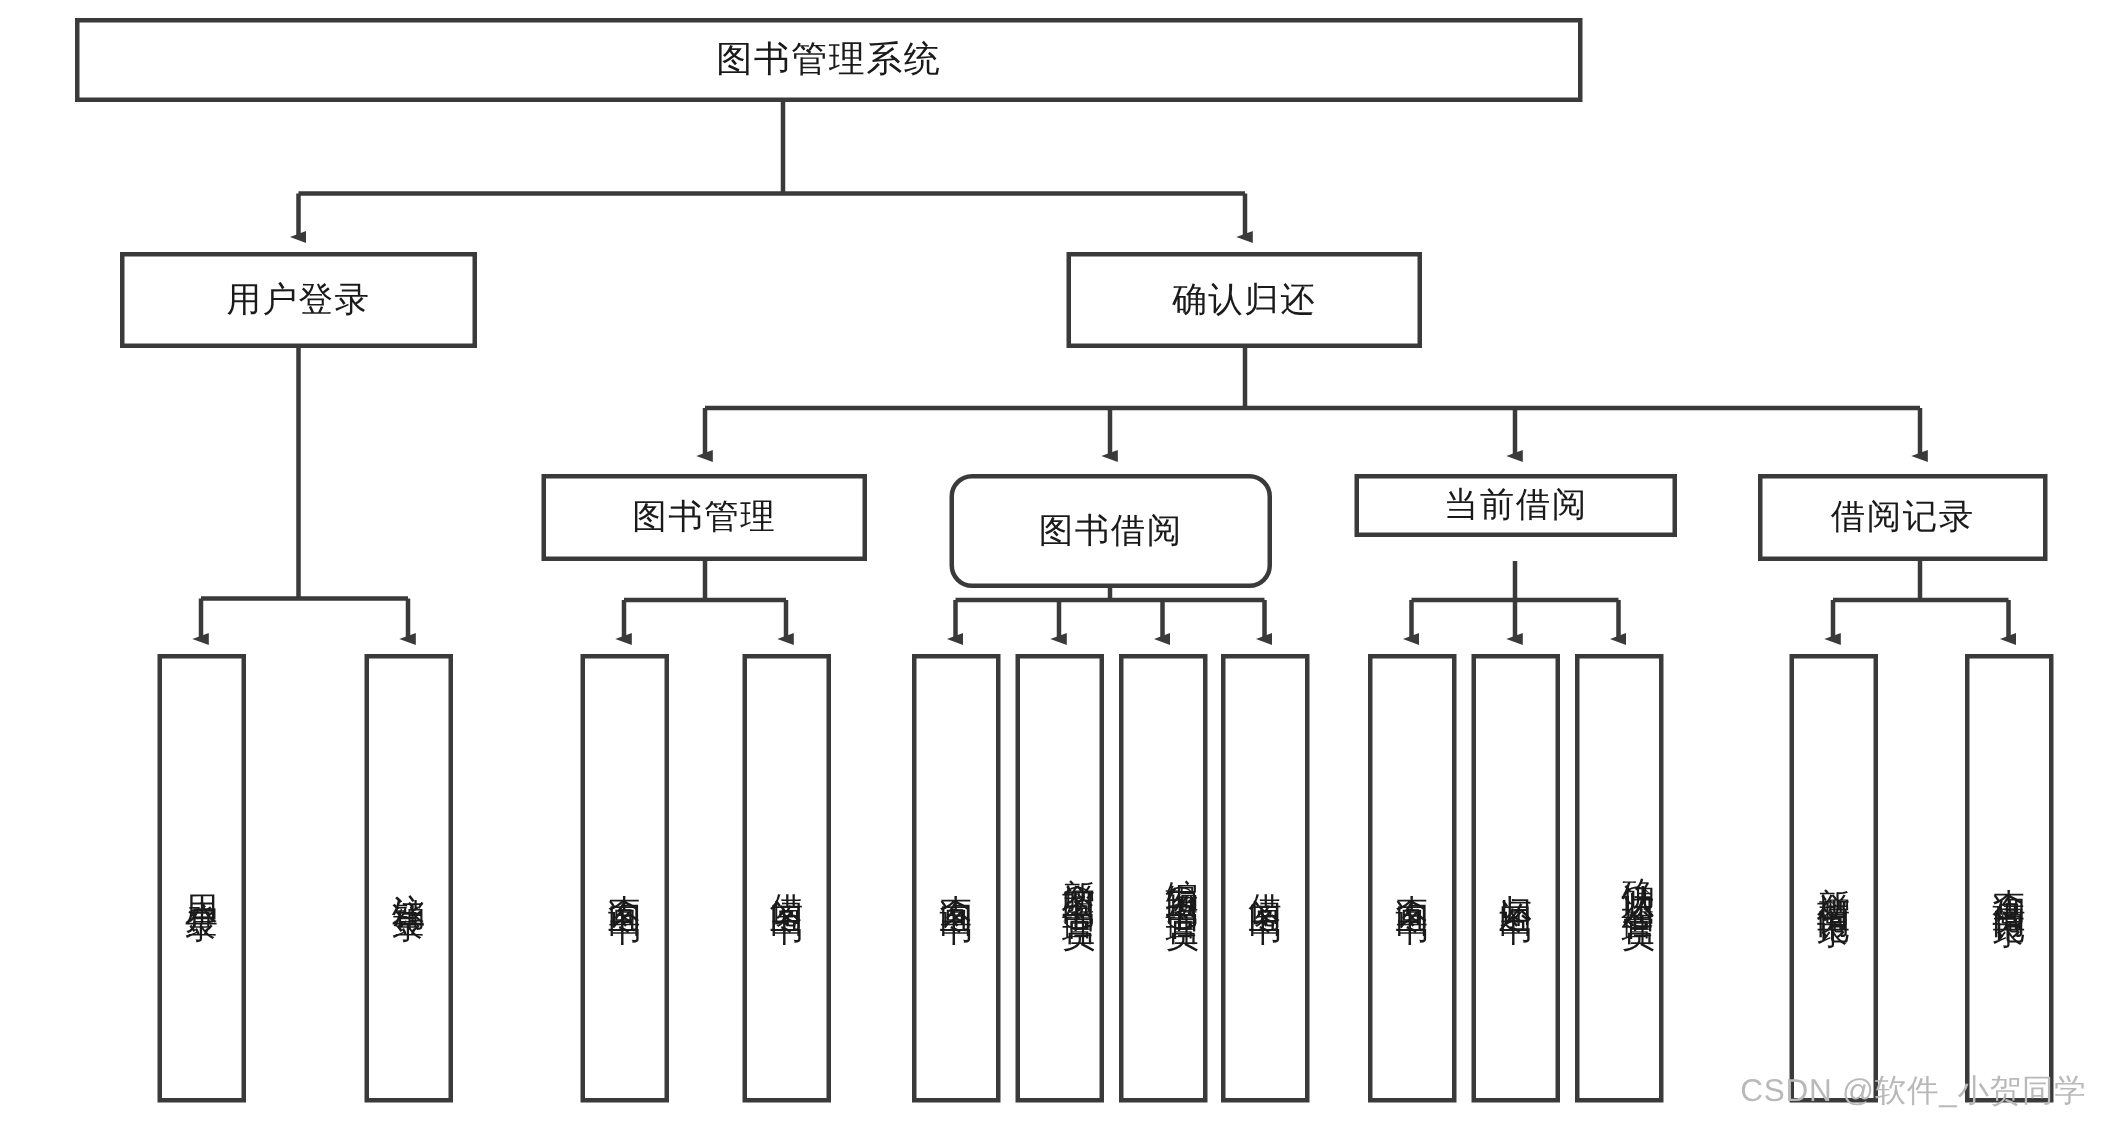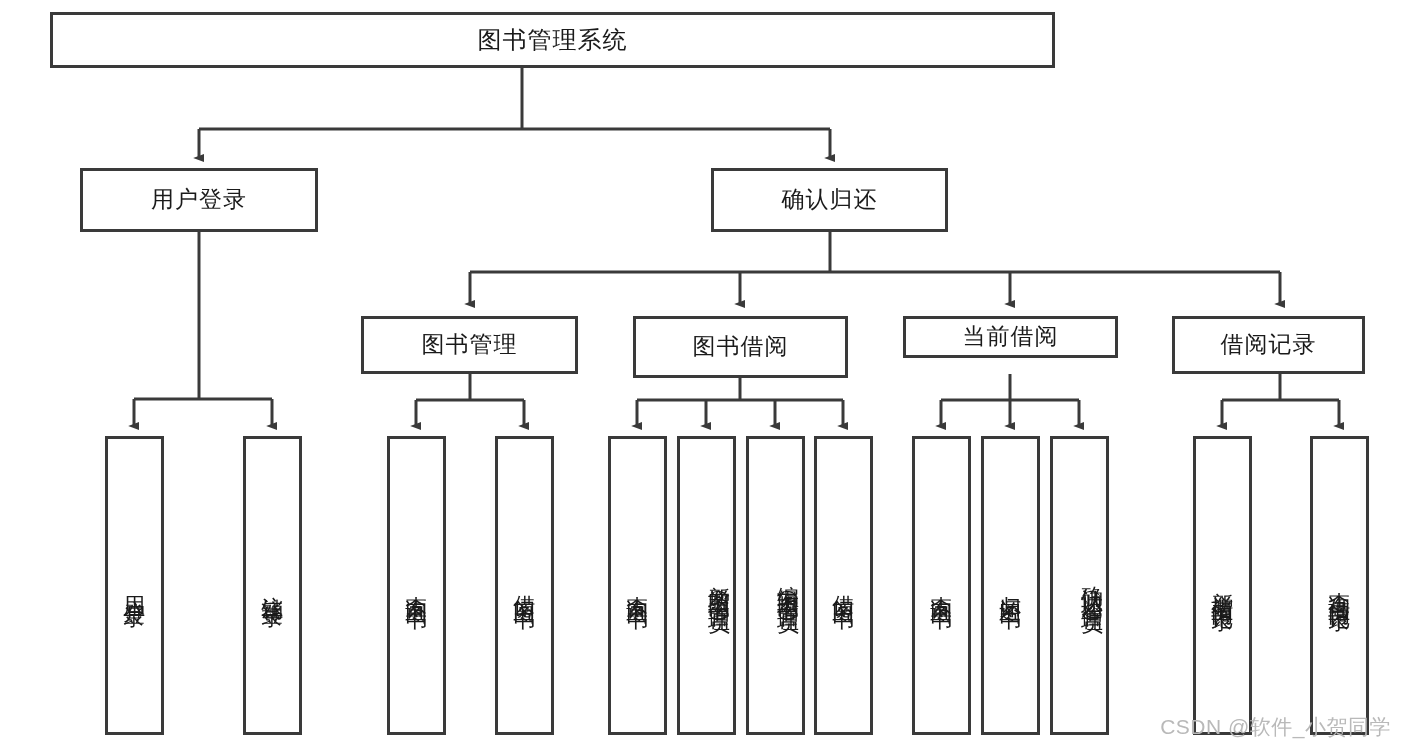--- a/index.html
+++ b/index.html
@@ -135,21 +135,21 @@
   <div class="node horiz" style="left:80px; top:168px; width:238px; height:64px;">
     <span>用户登录</span>
   </div>
   <div class="node horiz" style="left:711px; top:168px; width:237px; height:64px;">
     <span>确认归还</span>
   </div>
 
   <div class="node horiz" style="left:361px; top:316px; width:217px; height:58px;">
     <span>图书管理</span>
   </div>
-  <div class="node horiz" style="left:633px; top:316px; width:215px; height:62px;">
+  <div class="node horiz" style="left:633px; top:316px; width:215px; height:76px;border-radius:15px;">
     <span>图书借阅</span>
   </div>
   <div class="node horiz" style="left:903px; top:316px; width:215px; height:42px;">
     <span>当前借阅</span>
   </div>
   <div class="node horiz" style="left:1172px; top:316px; width:193px; height:58px;text-align:right;">
     <span>借阅记录</span>
   </div>
 
   <div class="node leaf" style="left:105px; top:436px; width:59px; height:299px; align-items:center;">

